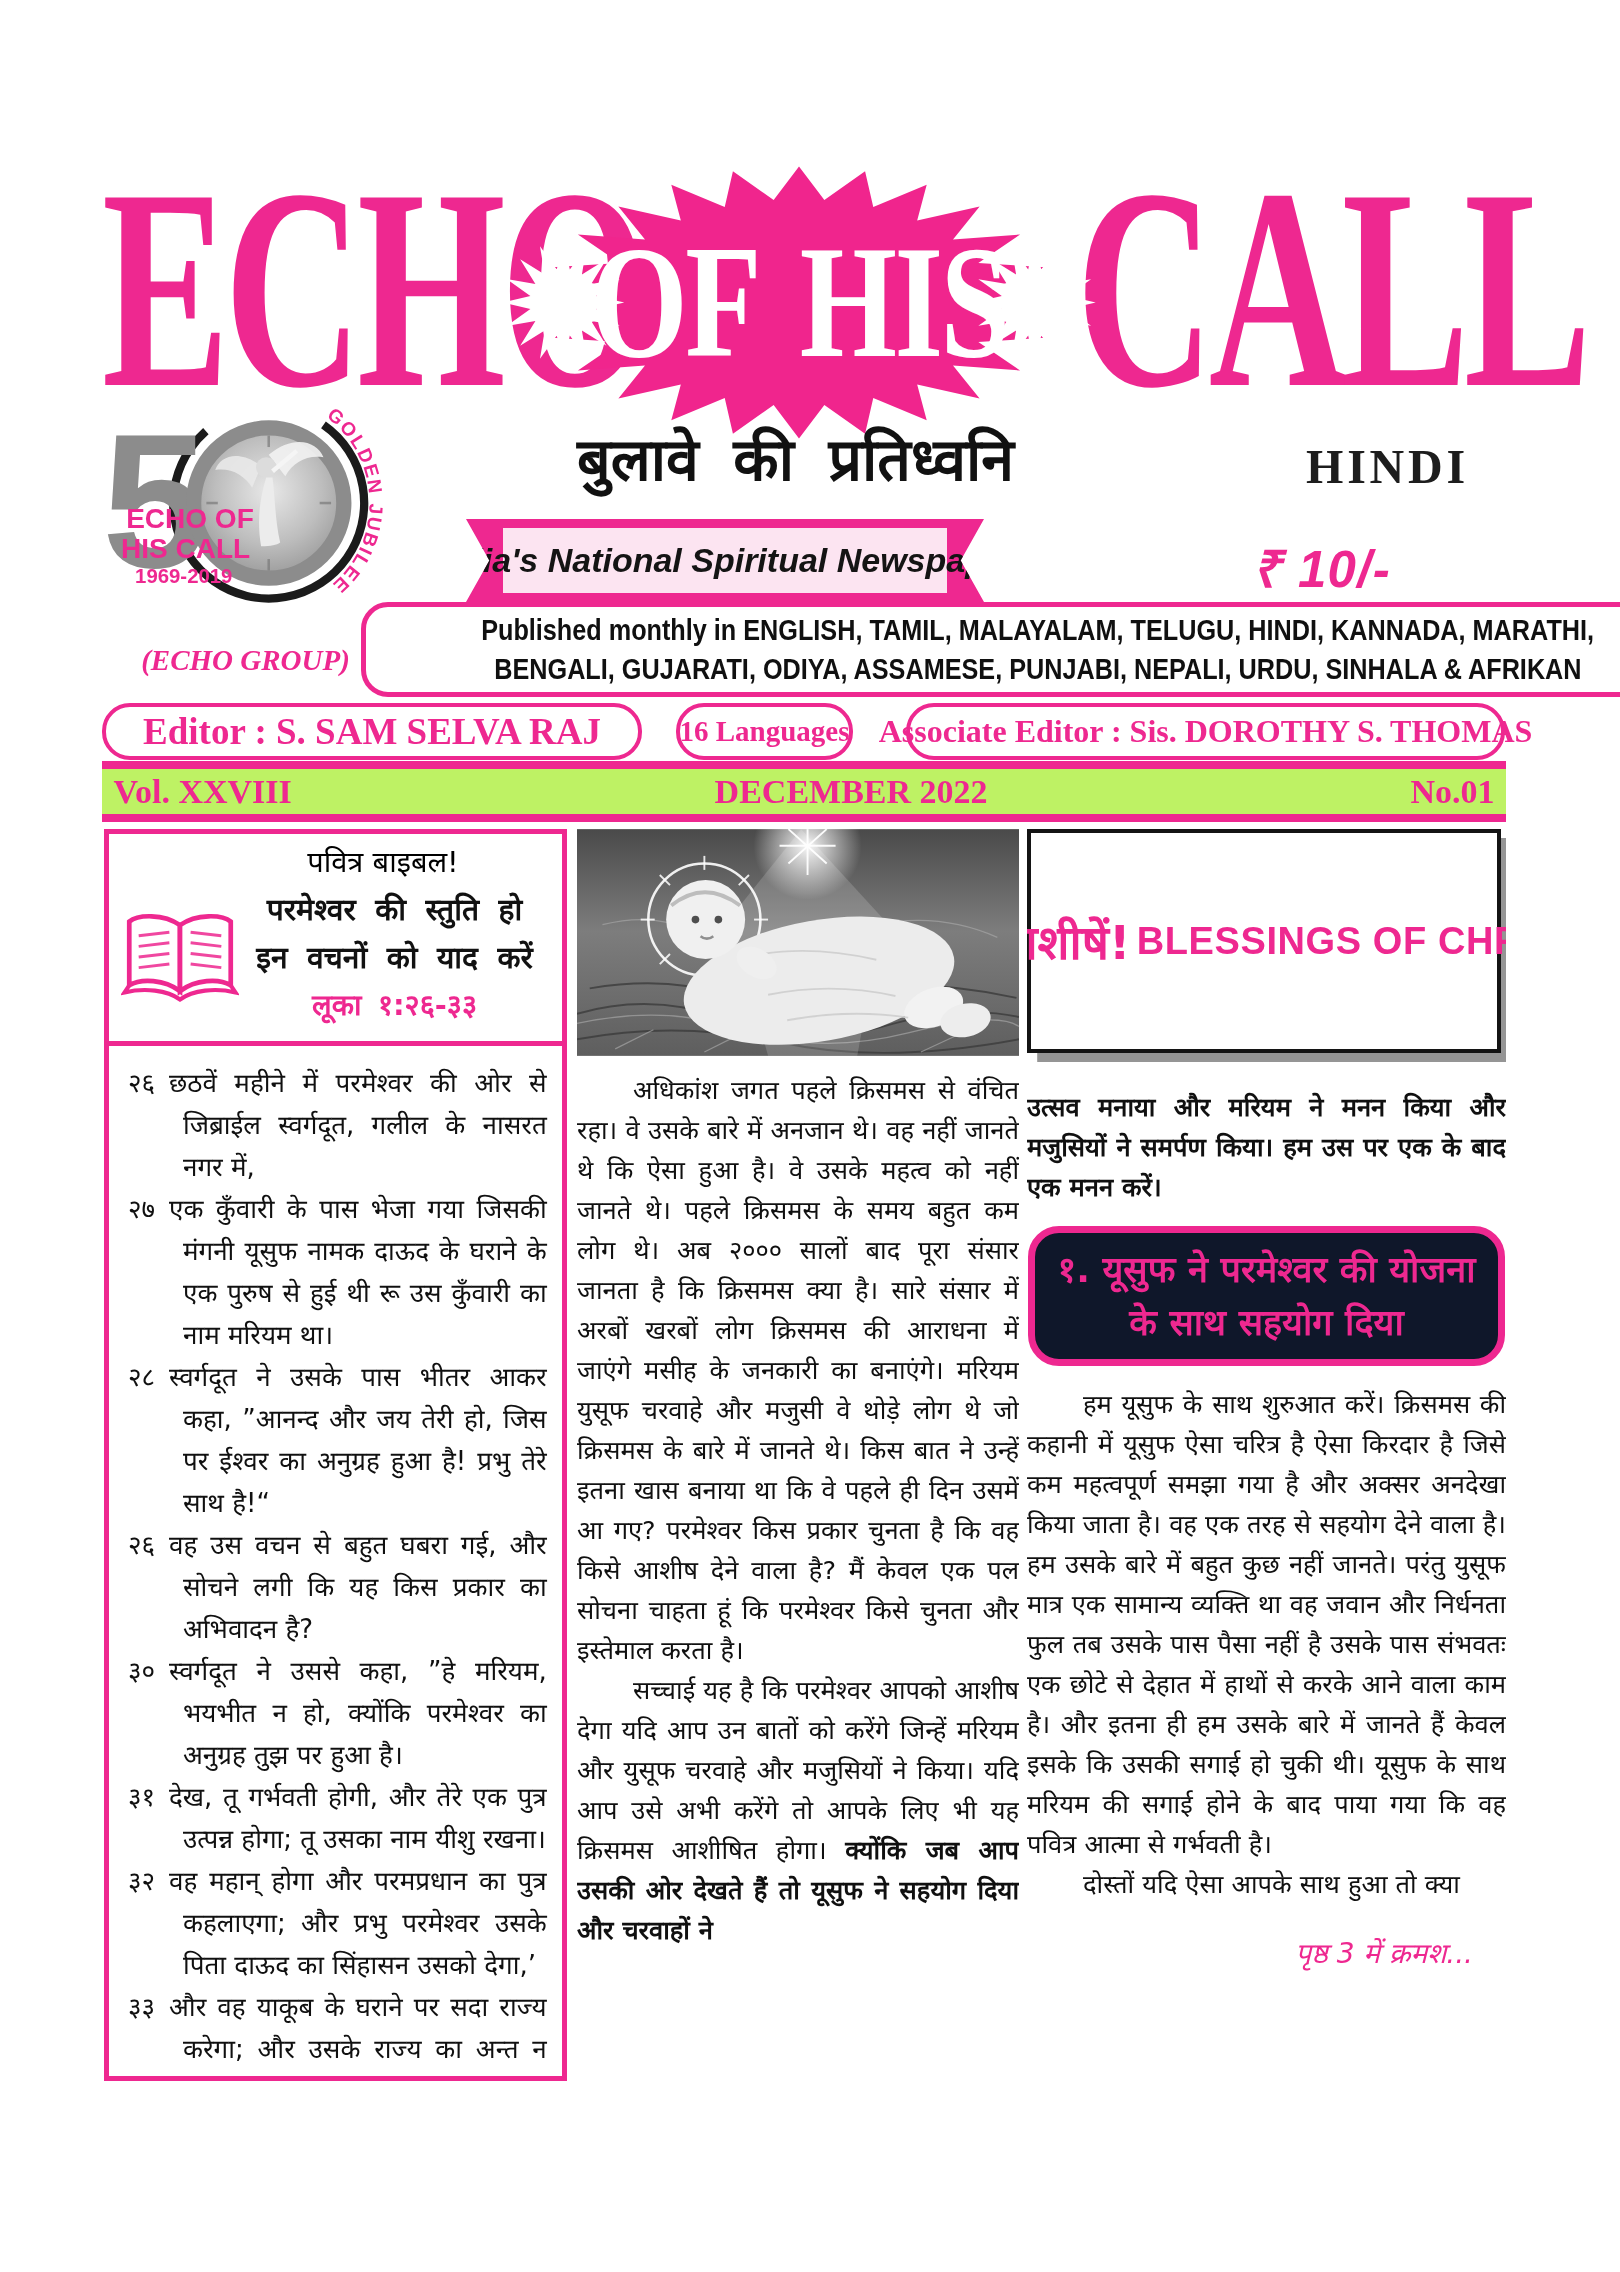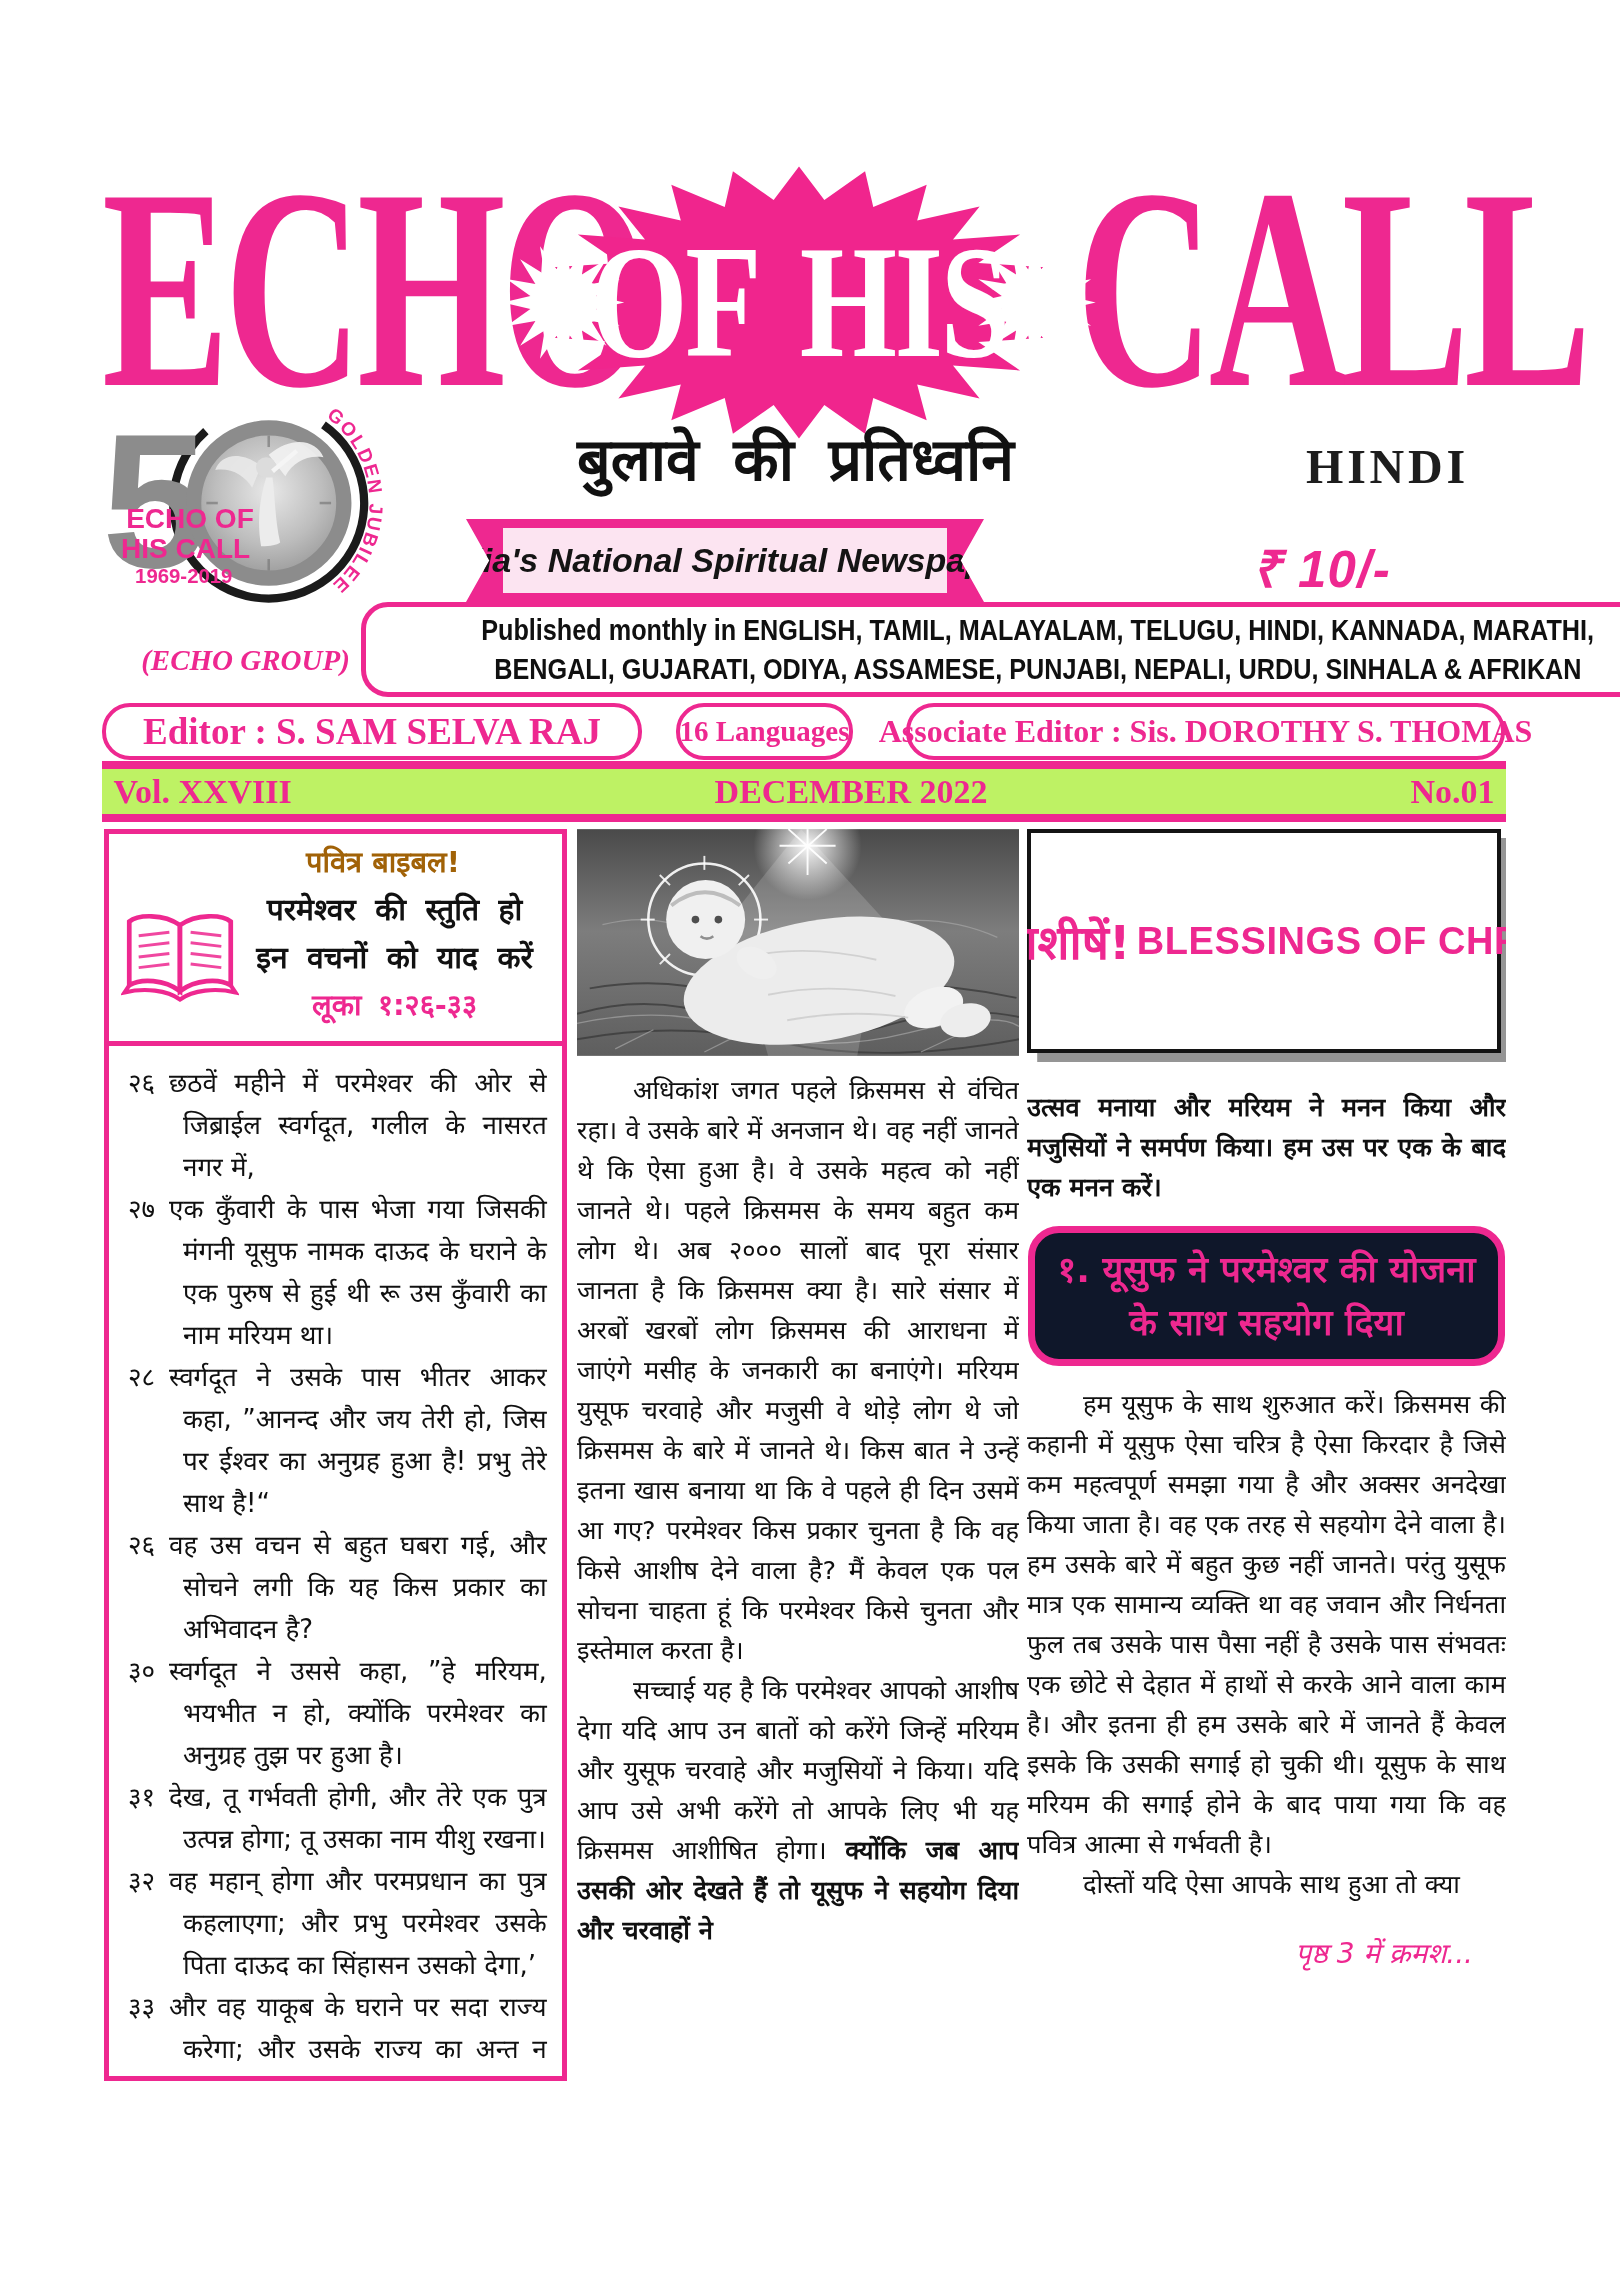--- a/index.html
+++ b/index.html
@@ -87,21 +87,21 @@
     display:flex;align-items:center;justify-content:space-between;padding:0 11.5px;
     font-family:"Liberation Serif",serif;font-weight:bold;font-size:34px;color:var(--pink);
   }
   
   .left-box{
     position:absolute;left:104px;top:829px;width:463px;height:1252px;
     border:5.1px solid var(--pink);background:#fff;overflow:hidden;
   }
   .left-head{padding:9px 11.5px 12.7px 11.5px;border-bottom:5.1px solid var(--pink);}
   .left-title{
-    text-align:center;padding-left:95px;font-weight:bold;font-size:29px;color:#a16207;line-height:1.35;
+    text-align:center;padding-left:95px;font-weight:normal;font-size:29px;color:#000000;line-height:1.35;
   }
   .left-head-row{display:flex;align-items:center;margin-top:3.8px;}
   .book-icon{flex:0 0 118px;height:102px;}
   .left-head-lines{flex:1;text-align:center;}
   .left-head-line{font-weight:bold;font-size:30px;line-height:48px;color:#111;word-spacing:9px;}
   .left-ref{font-weight:bold;font-size:29px;line-height:46px;color:var(--pink);word-spacing:6.4px;}
   .verses{padding:16.5px 15.3px 6.4px 19px;}
   .verse{
     font-size:26px;line-height:42px;color:#101010;text-align:justify;
     text-indent:-55px;padding-left:55px;margin:0;

